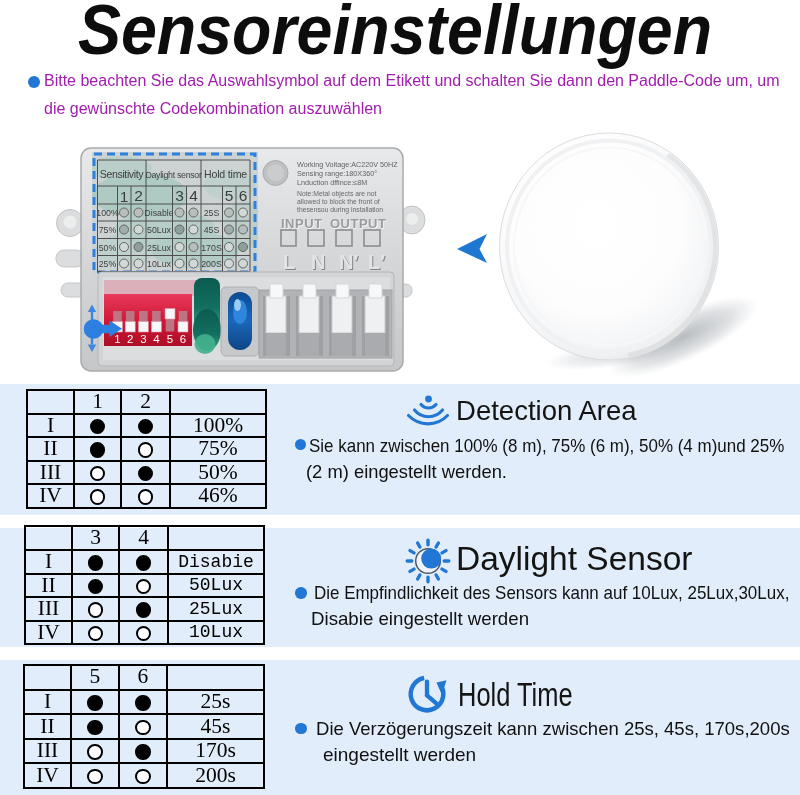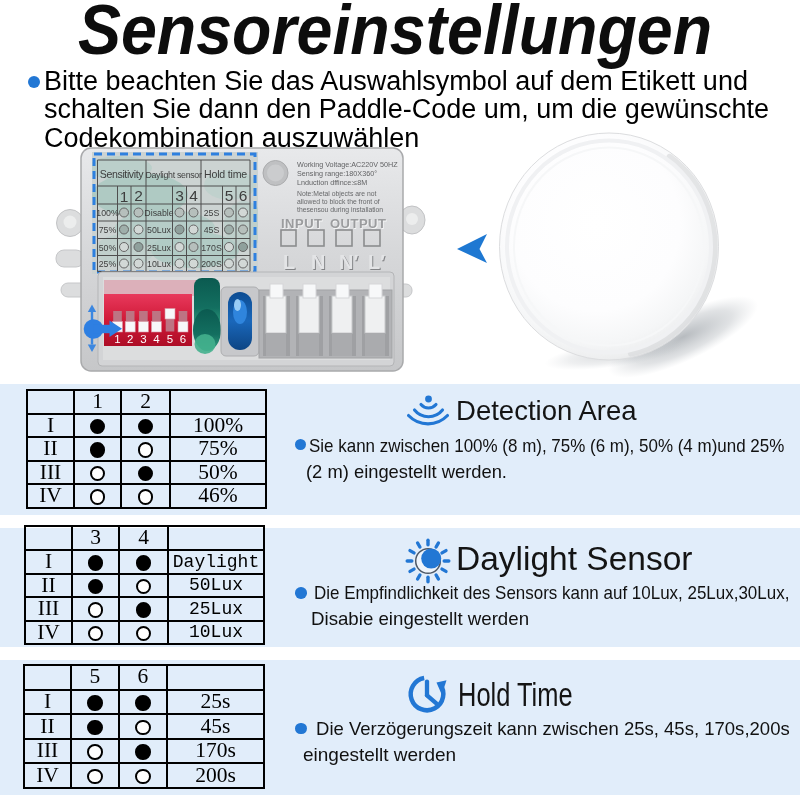--- a/index.html
+++ b/index.html
@@ -1,20 +1,20 @@
 <!DOCTYPE html>
 <html><head>
 <meta charset="utf-8">
 <style>
   html,body{margin:0;padding:0;}
   body{width:800px;height:795px;background:#ffffff;font-family:"Liberation Sans",sans-serif;position:relative;overflow:hidden;}
   .abs{position:absolute;}
   #title{left:78px;top:-10px;font-weight:bold;font-style:italic;font-size:70px;color:#0d0d0d;white-space:nowrap;transform:scaleX(0.921);transform-origin:0 0;}
   .bullet{width:12px;height:12px;border-radius:50%;background:#2277d4;display:inline-block;}
-  #intro{left:44px;top:66.5px;width:740px;font-size:27px;line-height:28.5px;color:#000000;}
+  #intro{left:44px;top:66.5px;width:740px;font-size:16px;line-height:28.5px;color:#a21caf;}
   #introdot{left:28px;top:76px;}
   .band{left:0;width:800px;background:#e1edfa;}
   #band1{top:384px;height:131px;}
   #band2{top:528px;height:119px;}
   #band3{top:660px;height:135px;}
   table.sw{border-collapse:collapse;position:absolute;table-layout:fixed;background:transparent;}
   table.sw td{border:2px solid #000;text-align:center;vertical-align:middle;padding:0;font-family:"Liberation Serif",serif;font-size:21.5px;line-height:1;color:#000;}
   .dot{width:11.5px;height:11.5px;border:2px solid #000;border-radius:50%;display:inline-block;vertical-align:middle;}
   .f{background:#000;}
   .e{background:#fff;}
@@ -353,21 +353,21 @@
       <tr style="height:24px">
         <td></td>
         <td>3</td>
         <td>4</td>
         <td></td>
       </tr>
 <tr style="height:23.5px">
         <td>I</td>
         <td><span class="dot f"></span></td>
         <td><span class="dot f"></span></td>
-        <td class="mono">Daylight</td>
+        <td class="mono">Disabie</td>
       </tr>
 <tr style="height:23.5px">
         <td>II</td>
         <td><span class="dot f"></span></td>
         <td><span class="dot e"></span></td>
         <td class="mono">50Lux</td>
       </tr>
 <tr style="height:23.5px">
         <td>III</td>
         <td><span class="dot e"></span></td>
@@ -448,13 +448,13 @@
   </table>
 <svg class="abs" style="left:406px;top:673px;" width="44" height="42" viewBox="0 0 44 42">
   <path d="M 18.17 4.95 A 16.3 16.3 0 1 0 33.84 10.96" fill="none" stroke="#2277d4" stroke-width="4.5"></path>
   <polygon points="30.5,9.5 40.5,7.2 35.8,21.8" fill="#2277d4"></polygon>
   <line x1="21" y1="8.6" x2="21" y2="22.3" stroke="#2277d4" stroke-width="4.3" stroke-linecap="round"></line>
   <line x1="21" y1="22.3" x2="30.3" y2="30.3" stroke="#2277d4" stroke-width="4.3" stroke-linecap="round"></line>
 </svg>
 <div class="abs head" style="left:458px;top:676.4px;font-size:33.5px;transform:scaleX(0.76);">Hold Time</div>
 <span class="abs bullet" style="left:295px;top:722.6px;width:11.5px;height:11.5px;"></span>
 <div class="abs desc" style="left:316px;top:715.7px;transform:scaleX(0.975);">Die Verzögerungszeit kann zwischen 25s, 45s, 170s,200s</div>
-<div class="abs desc" style="left:303px;top:741.7px;">eingestellt werden</div>
+<div class="abs desc" style="left:323px;top:741.7px;">eingestellt werden</div>
 
 </body></html>

